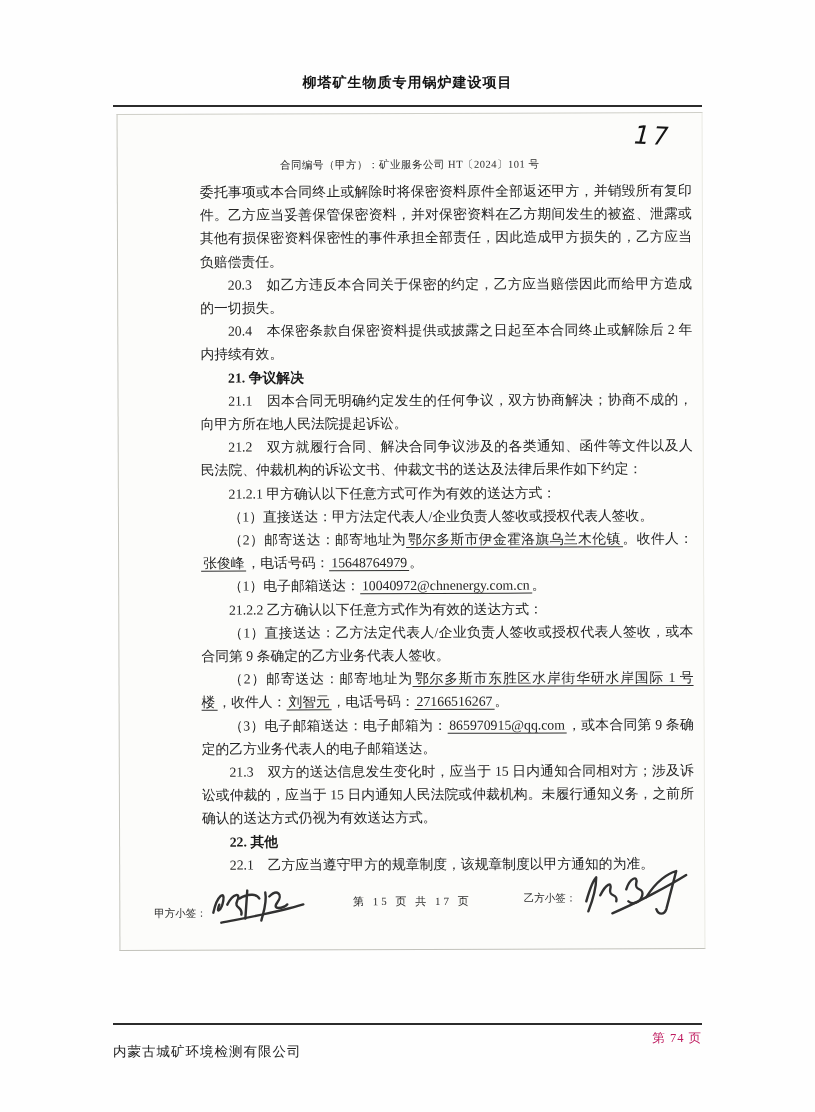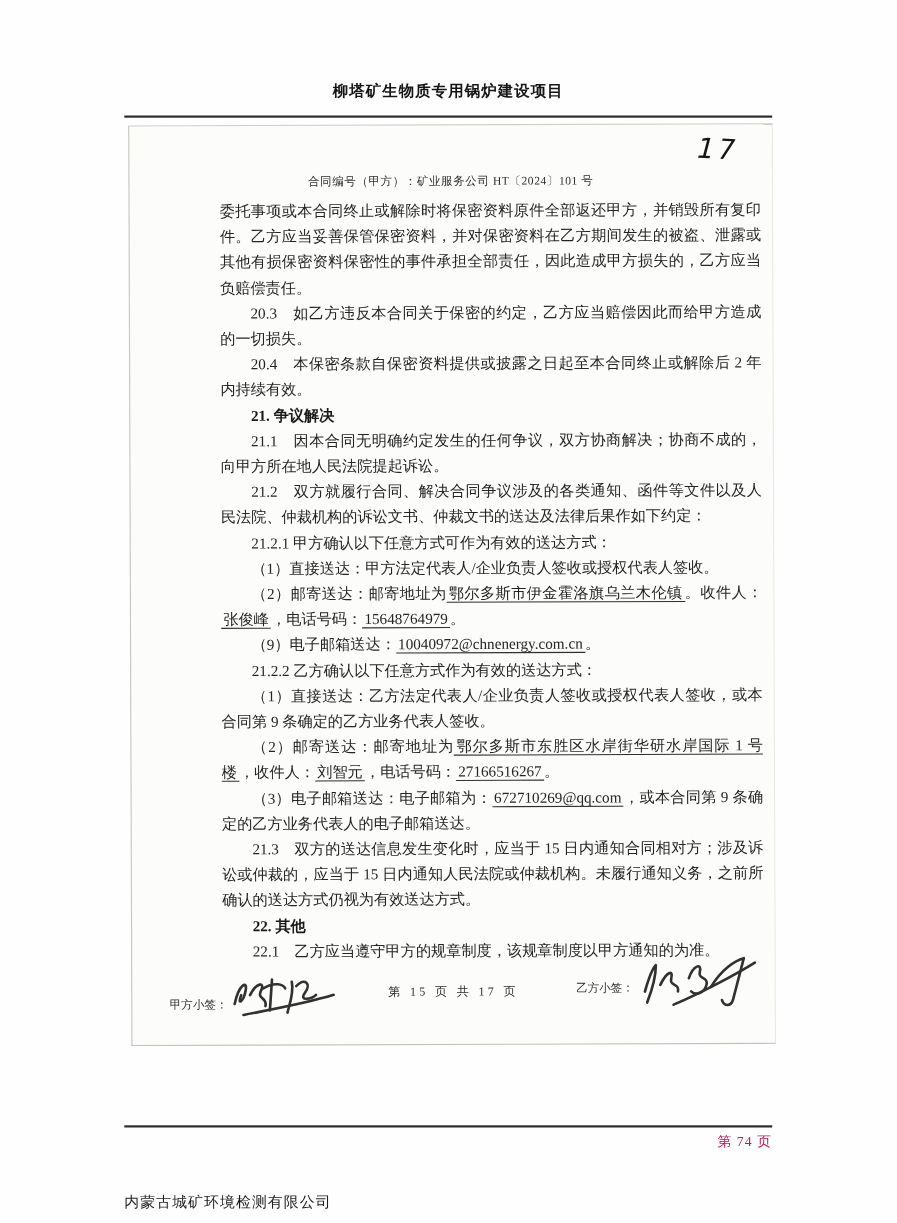--- a/index.html
+++ b/index.html
@@ -45,21 +45,21 @@
   .party-a .sig-label{padding-bottom:10px;}
   .party-b{position:absolute;right:12px;top:752px;display:flex;align-items:flex-end;}
   .party-b .sig-label{padding-bottom:16px;margin-top:16px;}
   .scan-page-info{
     position:absolute;left:0;top:780px;width:100%;text-align:center;
     font-size:11px;letter-spacing:3px;color:#2b2b2b;
   }
   .sig-svg{display:block;}
   
   .footer-rule{position:absolute;left:113px;top:1023px;width:589px;height:2px;background:#2b2b2b;}
-  .footer-company{position:absolute;left:113px;top:1084px;font-size:13.5px;color:#1c1c1c;letter-spacing:1px;}
+  .footer-company{position:absolute;left:113px;top:1043px;font-size:13.5px;color:#1c1c1c;letter-spacing:1px;}
   .footer-page{position:absolute;right:113px;top:1030px;font-size:12.5px;color:#be185d;letter-spacing:1px;}
 </style>
 </head>
 <body>
 
 <div class="page">
 
   <div class="header-title">柳塔矿生物质专用锅炉建设项目</div>
   <div class="header-rule"></div>
 
@@ -73,25 +73,25 @@
 
     <p class="flush"><span>委托事项或本合同终止或解除时将保密资料原件全部返还甲方，并销毁所有复印件。乙方应当妥善保管保密资料，并对保密资料在乙方期间发生的被盗、泄露或其他有损保密资料保密性的事件承担全部责任，因此造成甲方损失的，乙方应当负赔偿责任。</span></p>
         <p class="indent"><span>20.3　如乙方违反本合同关于保密的约定，乙方应当赔偿因此而给甲方造成的一切损失。</span></p>
         <p class="indent"><span>20.4　本保密条款自保密资料提供或披露之日起至本合同终止或解除后 2 年内持续有效。</span></p>
         <p class="indent head"><span>21. 争议解决</span></p>
         <p class="indent"><span>21.1　因本合同无明确约定发生的任何争议，双方协商解决；协商不成的，向甲方所在地人民法院提起诉讼。</span></p>
         <p class="indent"><span>21.2　双方就履行合同、解决合同争议涉及的各类通知、函件等文件以及人民法院、仲裁机构的诉讼文书、仲裁文书的送达及法律后果作如下约定：</span></p>
         <p class="indent"><span>21.2.1 甲方确认以下任意方式可作为有效的送达方式：</span></p>
         <p class="indent"><span>（1）直接送达：甲方法定代表人/企业负责人签收或授权代表人签收。</span></p>
         <p class="indent"><span>（2）邮寄送达：邮寄地址为</span><span class="u">鄂尔多斯市伊金霍洛旗乌兰木伦镇</span><span>。收件人：</span><span class="u">张俊峰</span><span>，电话号码：</span><span class="u">15648764979</span><span>。</span></p>
-        <p class="indent"><span>（9）电子邮箱送达：</span><span class="u">10040972@chnenergy.com.cn</span><span>。</span></p>
+        <p class="indent"><span>（1）电子邮箱送达：</span><span class="u">10040972@chnenergy.com.cn</span><span>。</span></p>
         <p class="indent"><span>21.2.2 乙方确认以下任意方式作为有效的送达方式：</span></p>
         <p class="indent"><span>（1）直接送达：乙方法定代表人/企业负责人签收或授权代表人签收，或本合同第 9 条确定的乙方业务代表人签收。</span></p>
         <p class="indent"><span>（2）邮寄送达：邮寄地址为</span><span class="u">鄂尔多斯市东胜区水岸街华研水岸国际 1 号楼</span><span>，收件人：</span><span class="u">刘智元</span><span>，电话号码：</span><span class="u">27166516267</span><span>。</span></p>
-        <p class="indent"><span>（3）电子邮箱送达：电子邮箱为：</span><span class="u">672710269@qq.com</span><span>，或本合同第 9 条确定的乙方业务代表人的电子邮箱送达。</span></p>
+        <p class="indent"><span>（3）电子邮箱送达：电子邮箱为：</span><span class="u">865970915@qq.com</span><span>，或本合同第 9 条确定的乙方业务代表人的电子邮箱送达。</span></p>
         <p class="indent"><span>21.3　双方的送达信息发生变化时，应当于 15 日内通知合同相对方；涉及诉讼或仲裁的，应当于 15 日内通知人民法院或仲裁机构。未履行通知义务，之前所确认的送达方式仍视为有效送达方式。</span></p>
         <p class="indent head"><span>22. 其他</span></p>
         <p class="indent"><span>22.1　乙方应当遵守甲方的规章制度，该规章制度以甲方通知的为准。</span></p>
       </div>
 
     <div class="party-a">
       <span class="sig-label">甲方小签：</span>
       <svg class="sig-svg" width="104" height="48" viewBox="0 0 104 48">
         <g fill="none" stroke="#1b1b1b" stroke-width="2.4" stroke-linecap="round" stroke-linejoin="round" opacity="0.9">
           <path d="M6 30 C10 12 18 8 16 18 C14 28 8 32 12 22"></path>

